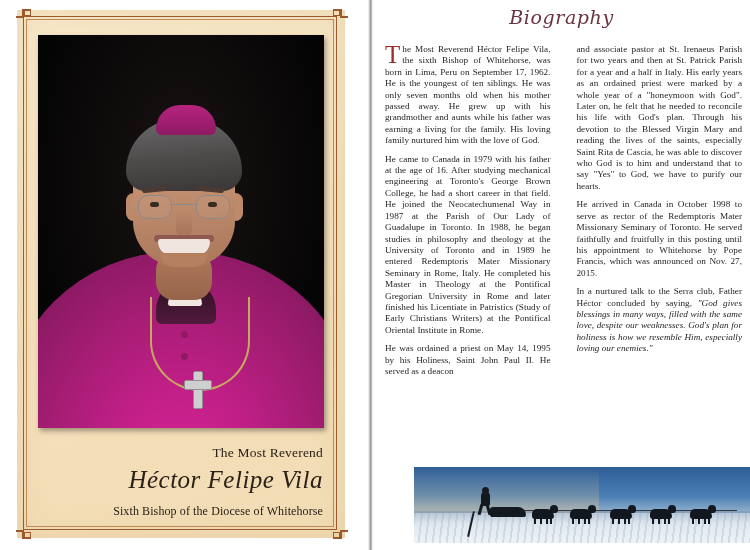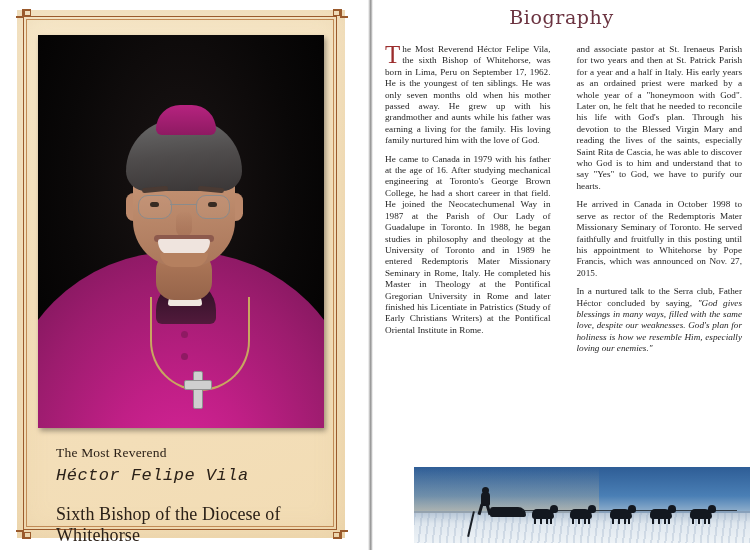--- a/index.html
+++ b/index.html
@@ -94,36 +94,36 @@
   .p-smile{position:absolute;left:120px;top:204px;width:52px;height:17px;background:#efe4de;border-radius:4px 4px 24px 24px;}
   .p-lip{position:absolute;left:116px;top:200px;width:60px;height:7px;background:#8d5a4d;border-radius:6px;}
   .p-chin{position:absolute;left:122px;top:218px;width:48px;height:14px;background:#b5805f;border-radius:0 0 24px 24px;}
   .p-cord{position:absolute;left:112px;top:262px;width:96px;height:92px;border:2px solid #c8a760;border-top:none;border-radius:0 0 52px 52px;background:transparent;}
   .p-cross{position:absolute;left:146px;top:336px;width:26px;height:36px;}
   .p-cross i{position:absolute;background:#cfcfcf;border:1px solid #8f8f8f;}
   .p-cross .v{left:9px;top:0;width:8px;height:36px;border-radius:2px;}
   .p-cross .h{left:0;top:9px;width:26px;height:8px;border-radius:2px;}
   .p-btn{position:absolute;left:143px;width:7px;height:7px;background:#8f1a63;border-radius:50%;}
 
-  .cap{position:absolute;left:56px;width:286px;text-align:left;color:#2b2118;}
+  .cap{position:absolute;left:37px;width:286px;text-align:right;color:#2b2118;}
   .cap-rev{top:445px;font-size:13.5px;letter-spacing:.2px;}
   .cap-name{
-    top:466px;font-family:Liberation Mono, monospace;font-style:italic;
-    font-size:17px;color:#2b2118;letter-spacing:.5px;
-  }
-  .cap-title{top:504px;font-size:18px;letter-spacing:.1px;}
+    top:466px;font-family:Liberation Serif, serif;font-style:italic;
+    font-size:25px;color:#2b2118;letter-spacing:.5px;
+  }
+  .cap-title{top:504px;font-size:12px;letter-spacing:.1px;}
 
   .spine{position:absolute;left:368px;top:0;width:5px;height:550px;
     background:linear-gradient(90deg,#ffffff 0%,#bdbdbd 35%,#8f8f8f 55%,#d8d8d8 80%,#ffffff 100%);}
 
   
   .right-page{position:absolute;left:373px;top:0;width:377px;height:550px;background:#ffffff;}
   .bio-heading{
     position:absolute;left:0;top:6px;width:377px;text-align:center;
-    font-family:"DejaVu Serif", serif;font-size:19px;
+    font-family:"DejaVu Serif", serif;font-style:italic;font-size:19px;
     color:#6b3340;letter-spacing:.6px;
   }
   .cols{
     position:absolute;left:12px;top:44px;width:357px;height:415px;
     display:flex;gap:26px;
   }
   .col{width:172px;color:#1f1f1f;}
   .col p{
     margin:0 0 7px 0;font-size:9.2px;line-height:11.4px;
     text-align:justify;text-justify:inter-word;hyphens:auto;
@@ -238,20 +238,21 @@
 
   <div class="spine"></div>
 
   <div class="right-page">
     <div class="bio-heading">Biography</div>
 
     <div class="cols">
       <div class="col">
         <p class="dropcap">The Most Reverend Héctor Felipe Vila, the sixth Bishop of Whitehorse, was born in Lima, Peru on September 17, 1962. He is the youngest of ten siblings. He was only seven months old when his mother passed away. He grew up with his grandmother and aunts while his father was earning a living for the family. His loving family nurtured him with the love of God.</p>
         <p>He came to Canada in 1979 with his father at the age of 16.  After studying mechanical engineering at Toronto's George Brown College, he had a short career in that field. He joined the Neocatechumenal Way in 1987 at the Parish of Our Lady of Guadalupe in Toronto.  In 1988, he began studies in philosophy and theology at the University of Toronto and in 1989 he entered Redemptoris Mater Missionary Seminary in Rome, Italy. He completed his Master in Theology at the Pontifical Gregorian University in Rome and later finished his Licentiate in Patristics (Study of Early Christians Writers) at the Pontifical Oriental Institute in Rome.</p>
+        <p>He was ordained a priest on May 14, 1995 by his Holiness, Saint John Paul II. He served as a deacon</p>
       </div>
       <div class="col">
         <p>and associate pastor at St. Irenaeus Parish for two years and then at St. Patrick Parish for a year and a half in Italy.  His early years as an ordained priest were marked by a whole year of a "honeymoon with God". Later on, he felt that he needed to reconcile his life with God's plan. Through his devotion to the Blessed Virgin Mary and reading the lives of the saints, especially Saint Rita de Cascia, he was able to discover who God is to him and understand that to say "Yes" to God, we have to purify our hearts.</p>
         <p>He arrived in Canada in October 1998 to serve as rector of the Redemptoris Mater Missionary Seminary of Toronto.  He served faithfully and fruitfully in this posting until his appointment to Whitehorse by Pope Francis, which was announced on Nov. 27, 2015.</p>
         <p><span>In a nurtured talk to the Serra club, Father Héctor concluded by saying,</span> <span class="q">"God gives blessings in many ways, filled with the same love, despite our weaknesses. God's plan for holiness is how we resemble Him, especially loving our enemies."</span></p>
       </div>
     </div>
 
     <div class="sled-photo">
       <div class="sky"></div>

